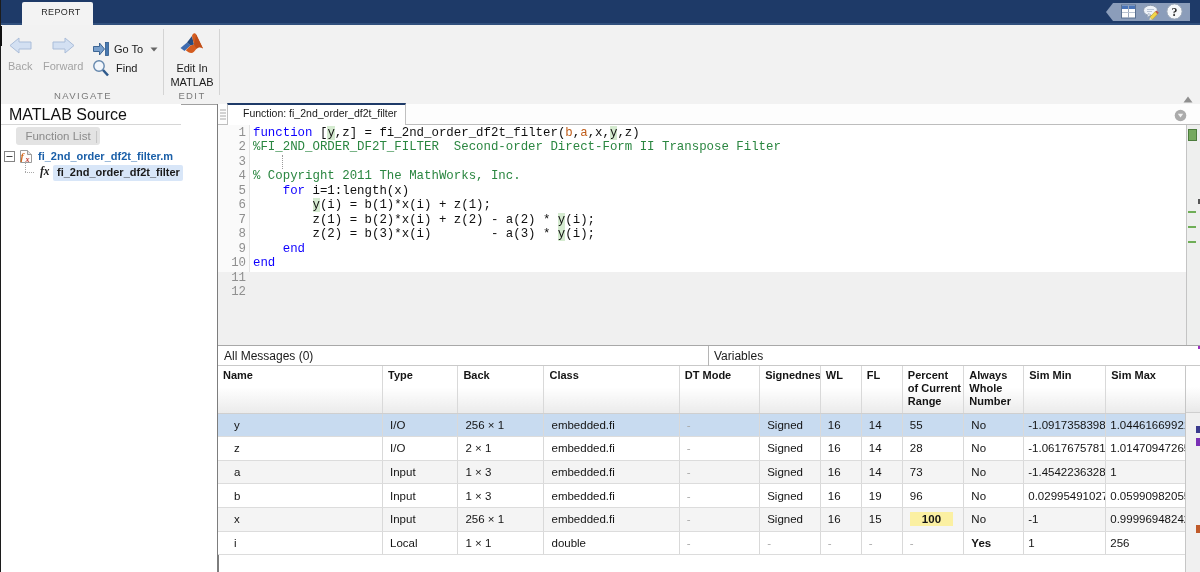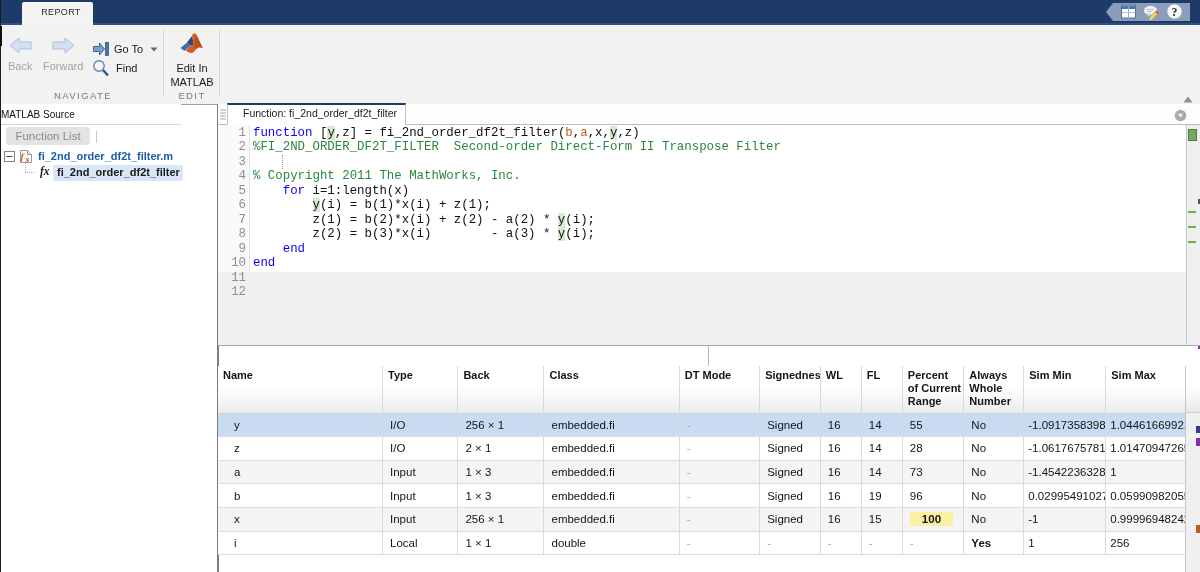--- a/index.html
+++ b/index.html
@@ -16,24 +16,24 @@
     clip-path:polygon(7px 0, 100% 0, 100% 100%, 7px 100%, 0 50%); }
   
   #toolbar { left:0; top:23px; width:1200px; height:82px; background:#f2f2f2;
     border-bottom:1px solid #a0a0a0; }
   .toollabel { position:absolute; font-size:11px; color:#a3a3a3; }
   .darklabel { position:absolute; font-size:11px; color:#1a1a1a; }
   .seclabel { position:absolute; font-size:9.5px; color:#7a7a7a; letter-spacing:1.4px; }
   .vsep { position:absolute; width:1px; background:#d4d4d4; }
   
   #lpheader { left:1px; top:104px; width:180px; height:21px; background:#fff;
-    border-bottom:1px solid #d6d6d6; font-size:10px; color:#111; line-height:21px;
-    }
+    border-bottom:1px solid #d6d6d6; font-size:16px; color:#111; line-height:21px;
+    padding-left:8px; }
   #lptabs { left:1px; top:126px; width:215px; height:21px; background:#fff; }
-  #fnchip { left:5px; top:1px; width:84px; height:18px; background:#e3e3e3;
+  #fnchip { left:15px; top:1px; width:84px; height:18px; background:#e3e3e3;
     border-radius:3px; color:#8b8b8b; font-size:11.5px; text-align:center; line-height:18px; }
   #lpbody { left:1px; top:147px; width:215px; height:425px; background:#fff; }
   
   #vsplit { left:217px; top:104px; width:1.5px; height:468px; background:#7d7d7d; }
   
   #ctabbar { left:218px; top:104px; width:982px; height:21px; background:#fdfdfd;
     border-bottom:1px solid #bdbdbd; }
   #ctab { left:227px; top:103px; width:179px; height:22px; background:#fff;
     border:1px solid #c0c0c0; border-bottom:none; border-top:2px solid #1e3a68;
     font-size:10.5px; color:#1a1a1a; line-height:17px; padding-left:15px; }
@@ -207,20 +207,24 @@
         z(2) = b(3)*x(i)        - a(3) * <span class="hl">y</span>(i);
     <span class="kw">end</span>
 <span class="kw">end</span></pre>
   <div class="abs" id="annbar"></div>
   <div class="abs" style="left:1188px; top:129px; width:9px; height:12px; background:#76a95f; border:1px solid #4c7c3c;"></div>
   <div class="abs" style="left:1187.5px; top:210.5px; width:8.5px; height:2.5px; background:#6fae57;"></div>
   <div class="abs" style="left:1187.5px; top:225.5px; width:8.5px; height:2.5px; background:#6fae57;"></div>
   <div class="abs" style="left:1187.5px; top:240.5px; width:8.5px; height:2.5px; background:#6fae57;"></div>
   <div class="abs" id="codebot"></div>
 
+  <div class="abs" id="btabs">
+    <span class="bt" style="left:6px;">All Messages (0)</span>
+    <span class="bt" style="left:496px;">Variables</span>
+  </div>
   <div class="abs" id="bdiv"></div>
   <table id="vt">
     <colgroup>
       <col style="width:164.5px">
         <col style="width:75.4px">
         <col style="width:86.1px">
       <col style="width:135.3px">
         <col style="width:80.4px">
         <col style="width:60.7px">
       <col style="width:41px">

